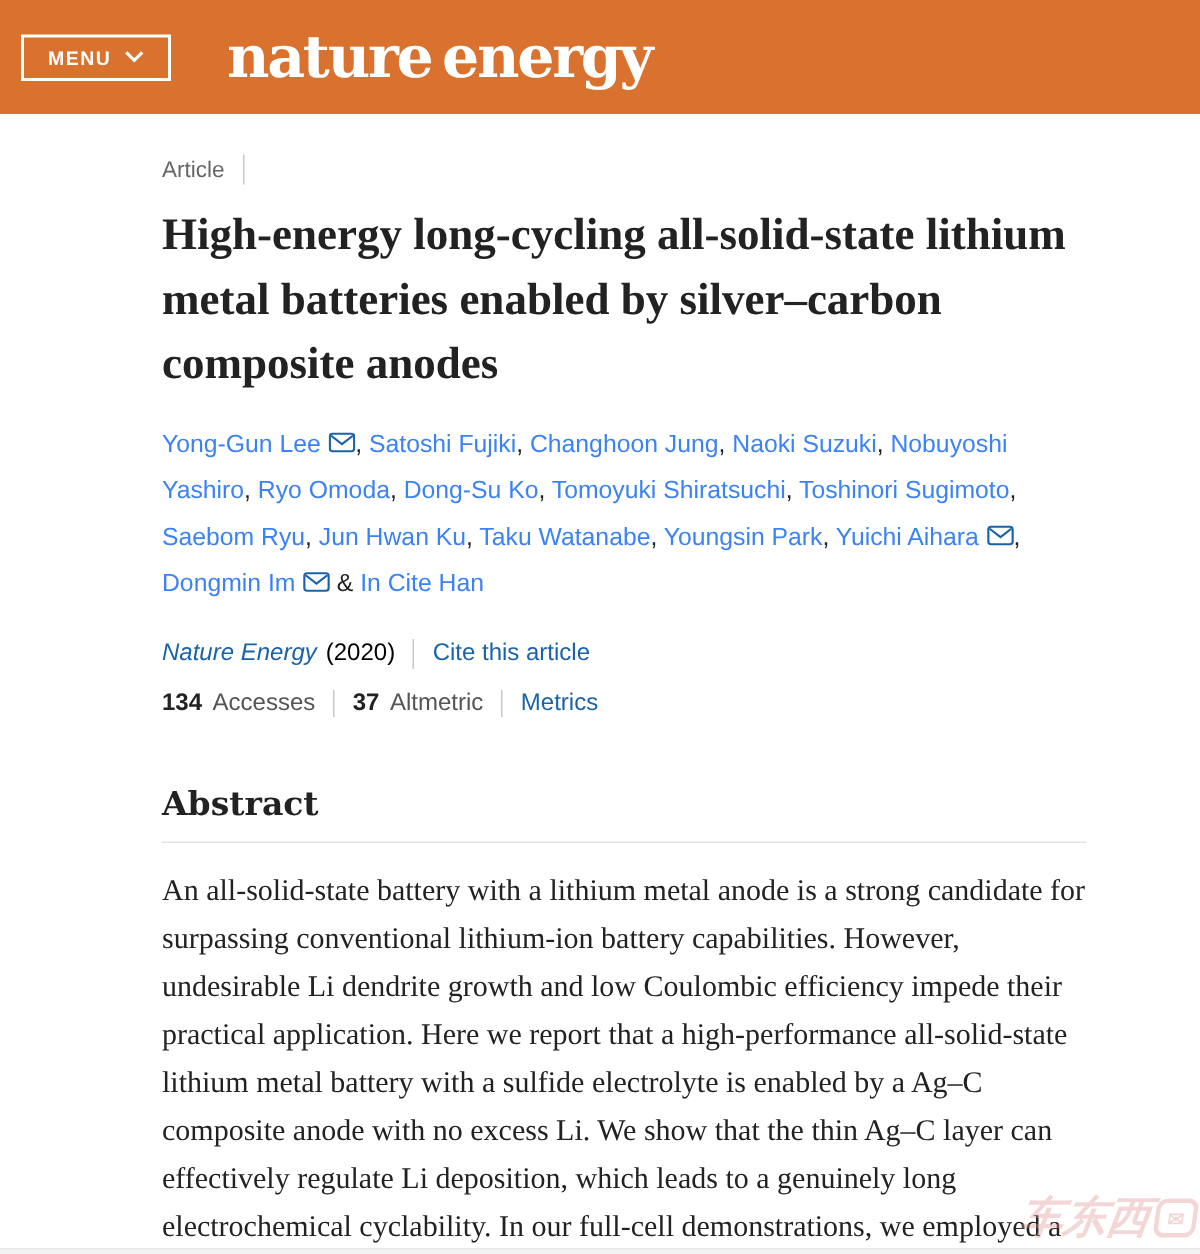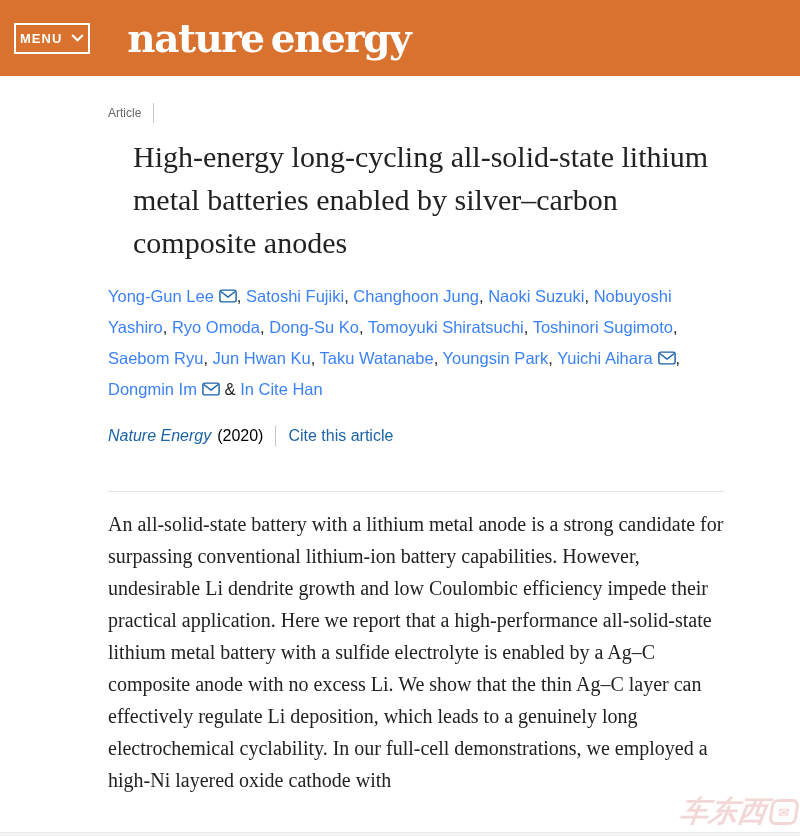--- a/index.html
+++ b/index.html
@@ -21,21 +21,21 @@
   }
   .menu-btn {
     margin-left: 14px;
     border: 2px solid #ffffff;
     background: transparent;
     color: #ffffff;
     font-family: "Liberation Sans", sans-serif;
     font-size: 13px;
     font-weight: bold;
     letter-spacing: 1px;
-    padding: 6px 4px;
+    padding: 6px 16px;
     display: inline-flex;
     align-items: center;
     gap: 9px;
     cursor: pointer;
   }
   .logo {
     margin-left: 37px;
     font-family: "DejaVu Serif", serif;
     font-weight: bold;
     font-size: 39px;
@@ -44,43 +44,42 @@
     word-spacing: -5px;
     line-height: 1;
     cursor: pointer;
   }
 
   
   .content { padding: 0 76px 0 108px; }
 
   .meta-row {
     margin-top: 27px;
-    font-size: 12px;
+    font-size: 15px;
     display: flex;
     align-items: center;
   }
   .meta-type { color: #666666; }
   .vdiv {
     display: inline-block;
     width: 1px; height: 20px;
     background: #c7c7c7;
     margin: 0 12px;
   }
   .vdiv.short { height: 18px; }
   a.link, .link { color: #1b63a8; text-decoration: none; cursor: pointer; }
 
   .article-title {
     margin-top: 13px;
     font-family: "Liberation Serif", serif;
-    font-weight: normal;
+    font-weight: bold;
     font-size: 30px;
     line-height: 1.43;
     color: #222222;
     max-width: 620px;
-    margin-left: 25px;
   }
 
   .author-list {
     margin-top: 16px;
     font-size: 16.5px;
     line-height: 1.88;
     color: #222222;
     max-width: 620px;
   }
   .author-list a.author { color: #3b82f6; text-decoration: none; cursor: pointer; }
@@ -194,22 +193,32 @@
         <path d="M2 2.5 L10 8.7 L18 2.5" fill="none" stroke="#1b63a8" stroke-width="1.6"></path>
       </svg><span> &amp; </span><a class="author">In Cite Han</a></div>
 
   <div class="citation-row">
     <a class="link journal-name">Nature Energy</a>
     <span class="year">(2020)</span>
     <span class="vdiv"></span>
     <a class="link">Cite this article</a>
   </div>
 
+  <div class="metrics-row">
+    <span class="count">134</span>
+    <span class="count-label">Accesses</span>
+    <span class="vdiv short"></span>
+    <span class="count">37</span>
+    <span class="count-label">Altmetric</span>
+    <span class="vdiv short"></span>
+    <a class="link">Metrics</a>
+  </div>
 
   <section class="abstract-section">
+    <h2 class="abstract-heading">Abstract</h2>
     <hr class="abstract-rule">
     <p class="abstract-text">An all-solid-state battery with a lithium metal anode is a strong candidate for surpassing conventional lithium-ion battery capabilities. However, undesirable Li dendrite growth and low Coulombic efficiency impede their practical application. Here we report that a high-performance all-solid-state lithium metal battery with a sulfide electrolyte is enabled by a Ag–C composite anode with no excess Li. We show that the thin Ag–C layer can effectively regulate Li deposition, which leads to a genuinely long electrochemical cyclability. In our full-cell demonstrations, we employed a high-Ni layered oxide cathode with</p>
   </section>
 
 </main>
 
 <div class="watermark">
   <span>车东西</span>
   <span class="watermark-logo">✉</span>
 </div>

